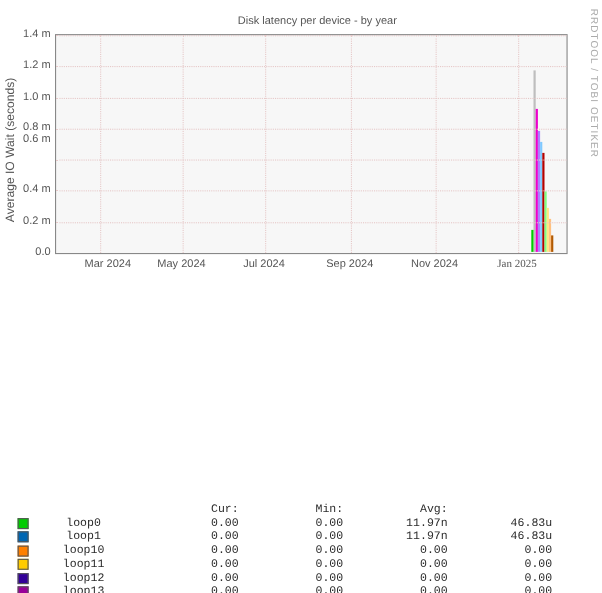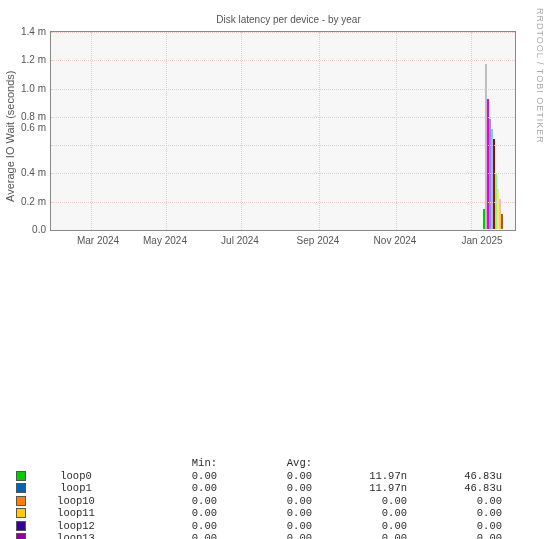--- a/index.html
+++ b/index.html
@@ -173,25 +173,26 @@
     <div class="ytick" style="top: 96px; padding-left: 13px;">0.6 m</div>
     <div class="ytick" style="top: 84.8571px;">0.8 m</div>
     <div class="ytick" style="top: 56.5714px;">1.0 m</div>
     <div class="ytick" style="top: 28.2857px;">1.2 m</div>
     <div class="ytick" style="top: 0px;">1.4 m</div>
     <div class="xtick" style="left: 48px;">Mar 2024</div>
     <div class="xtick" style="left: 115px;">May 2024</div>
     <div class="xtick" style="left: 190px;">Jul 2024</div>
     <div class="xtick" style="left: 268px;">Sep 2024</div>
     <div class="xtick" style="left: 345px;">Nov 2024</div>
-    <div class="xtick" style="left: 432px;">Jan 2025</div>
+    <div class="xtick" style="left: 420px; font-family: Liberation Serif, serif;">Jan 2025</div>
   </div>
 
 <div class="legend">
   <div class="legend-header">
+    <span>Cur:</span>
     <span>Min:</span>
     <span>Avg:</span>
   </div>
   <div id="legend-rows">
       <div class="legend-row">
         <div class="swatch" style="background:#00cc00"></div>
         <div class="dev">loop0</div>
         <div class="val">0.00</div>
         <div class="val">0.00</div>
         <div class="val">11.97n</div>

